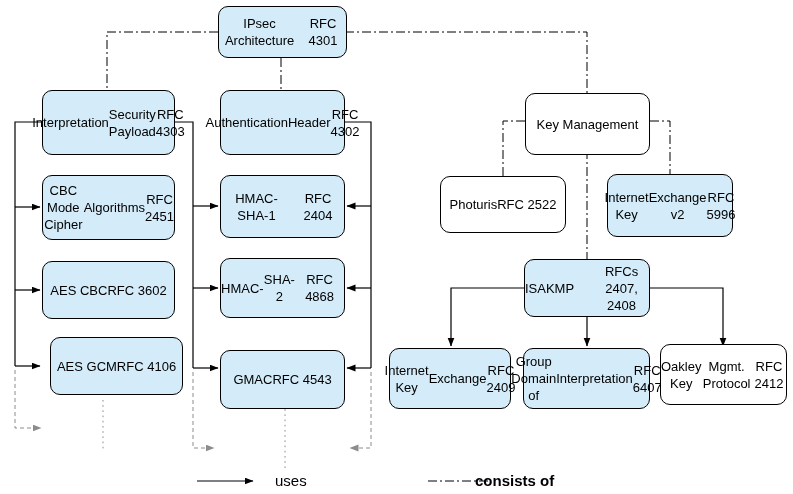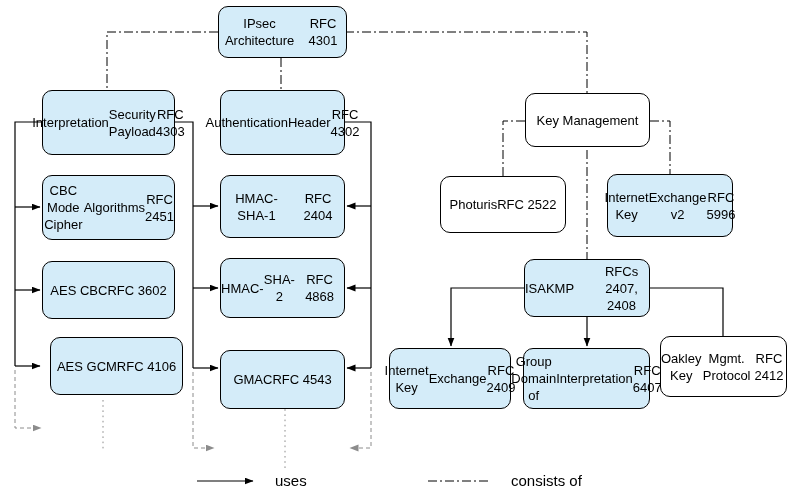--- a/index.html
+++ b/index.html
@@ -104,21 +104,21 @@
     <span>Security Payload</span>
     <span>RFC 4303</span>
   </div>
 
   <div class="node" style="left:220px;top:90px;width:125px;height:65px;">
     <span>Authentication</span>
     <span>Header</span>
     <span>RFC 4302</span>
   </div>
 
-  <div class="node white" style="left:525px;top:93px;width:125px;height:54px;">
+  <div class="node white" style="left:525px;top:93px;width:125px;height:62px;">
     <span>Key Management</span>
   </div>
 
   <div class="node" style="left:42px;top:175px;width:133px;height:65px;">
     <span>CBC Mode Cipher</span>
     <span>Algorithms</span>
     <span>RFC 2451</span>
   </div>
 
   <div class="node" style="left:220px;top:175px;width:125px;height:63px;">
@@ -168,22 +168,22 @@
     <span>Exchange</span>
     <span>RFC 2409</span>
   </div>
 
   <div class="node" style="left:523px;top:348px;width:127px;height:61px;">
     <span>Group Domain of</span>
     <span>Interpretation</span>
     <span>RFC 6407</span>
   </div>
 
-  <div class="node white" style="left:660px;top:336px;width:127px;height:61px;">
+  <div class="node white" style="left:660px;top:344px;width:127px;height:61px;">
     <span>Oakley Key</span>
     <span>Mgmt. Protocol</span>
     <span>RFC 2412</span>
   </div>
 
   <div class="legend-label" style="left:275px;top:473px;">uses</div>
-  <div class="legend-label" style="left:511px;top:473px;">consists of</div>
+  <div class="legend-label" style="left:475px;top:473px;font-weight:bold;">consists of</div>
 
 </div>
 
 </body></html>

